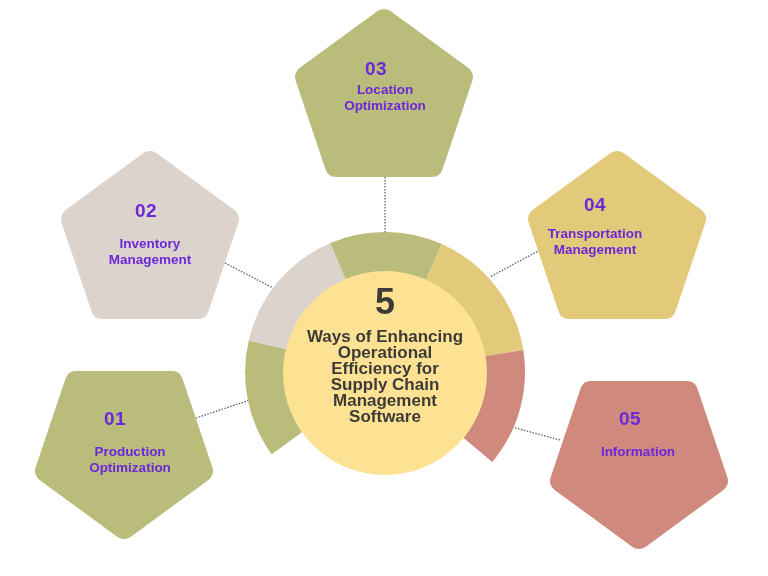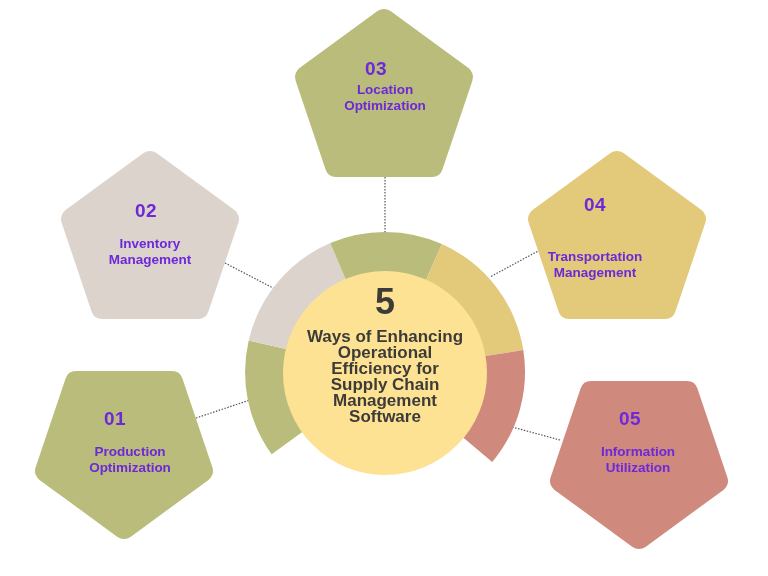--- a/index.html
+++ b/index.html
@@ -73,33 +73,32 @@
 <div class="pent-label" style="left:75px; top:200px; width:150px;">
   <div class="num" style="margin-left:-8px;">02</div>
   <div class="ttl" style="margin-top:14px;">
     <div>Inventory</div>
     <div>Management</div>
   </div>
 </div>
 
 <div class="pent-label" style="left:520px; top:194px; width:150px;">
   <div class="num">04</div>
-  <div class="ttl" style="margin-top:33px;">
+  <div class="ttl" style="margin-top:10px;">
     <div>Transportation</div>
     <div>Management</div>
   </div>
 </div>
 
 <div class="pent-label" style="left:50px; top:408px; width:160px;">
   <div class="num" style="margin-left:-30px;">01</div>
   <div class="ttl" style="margin-top:14px;">
     <div>Production</div>
     <div>Optimization</div>
   </div>
 </div>
 
 <div class="pent-label" style="left:558px; top:408px; width:160px;">
   <div class="num" style="margin-left:-16px;">05</div>
   <div class="ttl" style="margin-top:14px;">
     <div>Information</div>
-    <div>Utilization</div>
   </div>
 </div>
 
 </body></html>

